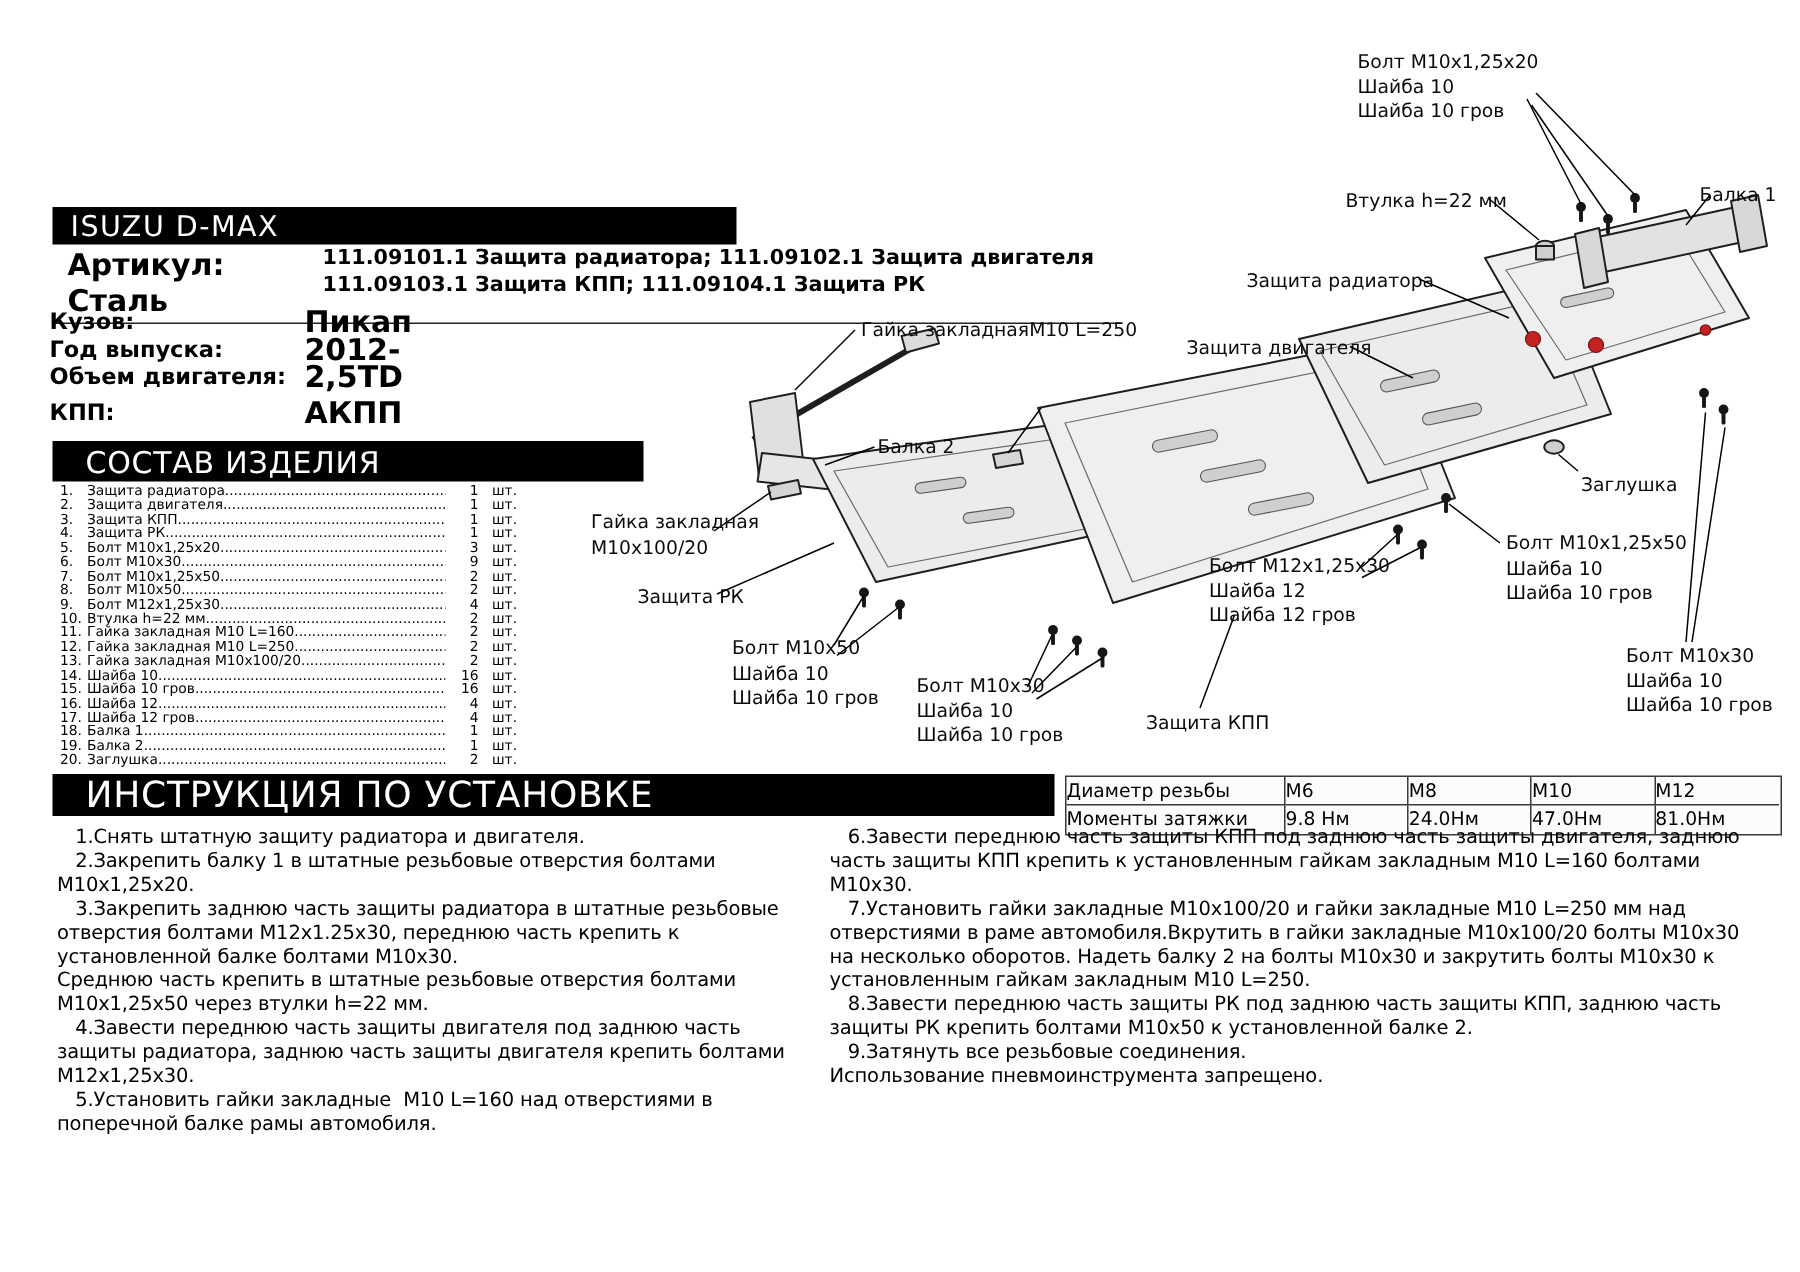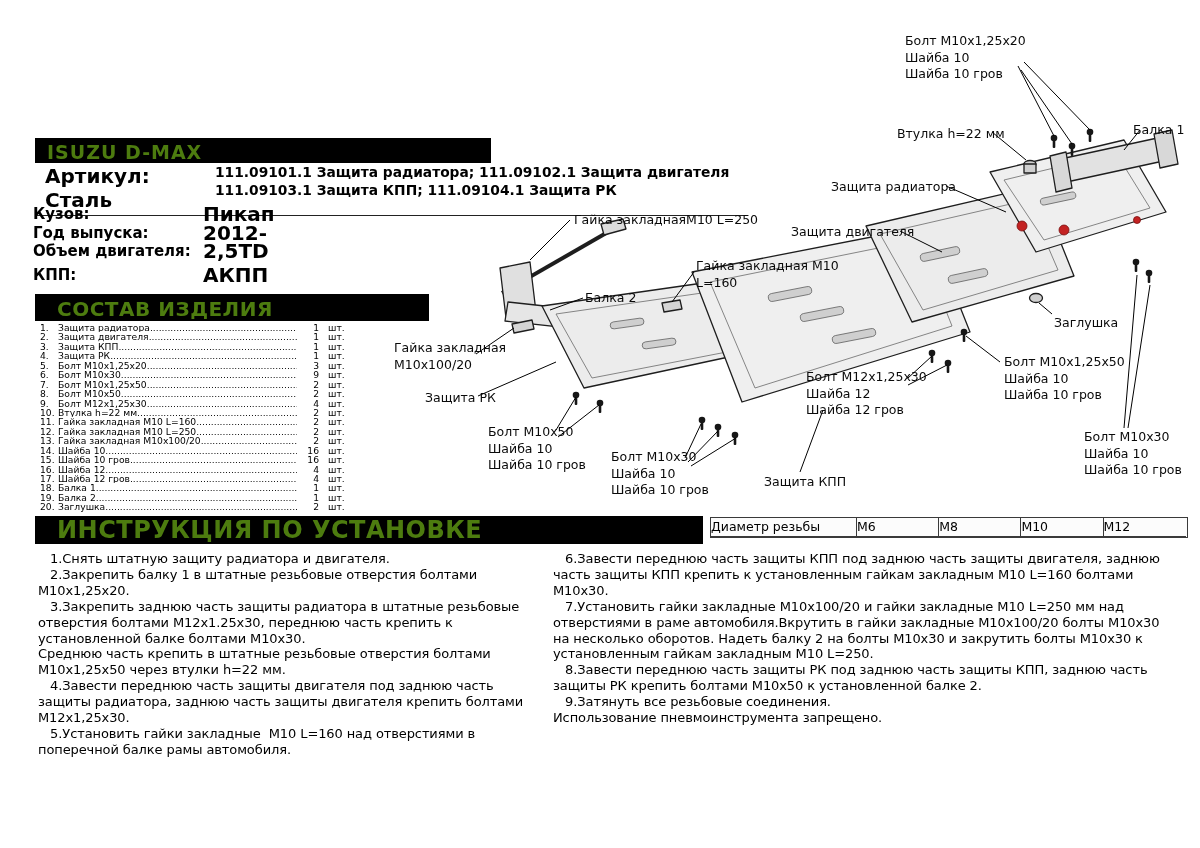--- a/index.html
+++ b/index.html
@@ -1,19 +1,19 @@
 <!DOCTYPE html>
 <html><head>
 <meta charset="utf-8">
 <style>
   *{box-sizing:border-box;margin:0;padding:0}
   html,body{margin:0;padding:0;background:#9a9a9a}
   .page{position:relative;width:1200px;height:848px;background:#ffffff;overflow:hidden;
         color:#000;font-family:"DejaVu Sans","Liberation Sans",sans-serif}
-  .banner{position:absolute;background:#000;color:#4d7c0f;font-weight:bold;display:flex;align-items:flex-end}
+  .banner{position:absolute;background:#000;color:#ffffff;font-weight:normal;display:flex;align-items:center}
   #banner-brand{left:35px;top:138px;width:456px;height:25px;font-size:19px;padding-left:12px;letter-spacing:1px}
   #banner-composition{left:35px;top:294px;width:394px;height:27px;font-size:20px;padding-left:22px;letter-spacing:.5px}
   #banner-instructions{left:35px;top:516px;width:668px;height:28px;font-size:24px;padding-left:22px;letter-spacing:.5px}
 
   .article-block{position:absolute;left:35px;top:164px;width:712px;display:flex;
                  border-bottom:1.5px solid #222;padding-bottom:3px}
   .article-label{font-weight:bold;font-size:20px;padding-left:10px;width:180px;flex:none}
   .article-lines{font-size:13.8px;font-weight:bold;line-height:17.5px}
 
   .specs{position:absolute;left:23px;top:205px;width:460px}
@@ -369,24 +369,20 @@
   </div>
   <div class="dlabel" style="left:831px;top:179px">
     <div>Защита радиатора</div>
   </div>
   <div class="dlabel" style="left:791px;top:224px">
     <div>Защита двигателя</div>
   </div>
   <div class="dlabel" style="left:574px;top:212px">
     <div>Гайка закладнаяМ10 L=250</div>
   </div>
-  <div class="dlabel" style="left:696px;top:258px">
-    <div>Гайка закладная М10</div>
-    <div>L=160</div>
-  </div>
   <div class="dlabel" style="left:585px;top:290px">
     <div>Балка 2</div>
   </div>
   <div class="dlabel" style="left:394px;top:340px">
     <div>Гайка закладная</div>
     <div>М10х100/20</div>
   </div>
   <div class="dlabel" style="left:425px;top:390px">
     <div>Защита РК</div>
   </div>
@@ -424,20 +420,28 @@
 
   <div class="torque">
     <div class="tt-row">
 
     <div class="tt-cell">Диаметр резьбы</div>
         <div class="tt-cell">М6</div>
         <div class="tt-cell">М8</div>
         <div class="tt-cell">М10</div>
         <div class="tt-cell">М12</div>
       </div>
+    <div class="tt-row">
+
+    <div class="tt-cell">Моменты затяжки</div>
+        <div class="tt-cell">9.8 Нм</div>
+        <div class="tt-cell">24.0Нм</div>
+        <div class="tt-cell">47.0Нм</div>
+        <div class="tt-cell">81.0Нм</div>
+      </div>
   </div>
 
   <div class="banner" id="banner-instructions">
     <span>ИНСТРУКЦИЯ ПО УСТАНОВКЕ</span>
   </div>
 
   <div class="instr" id="instr-col1">
 
   <p>   1.Снять штатную защиту радиатора и двигателя.</p>
       <p>   2.Закрепить балку 1 в штатные резьбовые отверстия болтами М10х1,25х20.</p>

